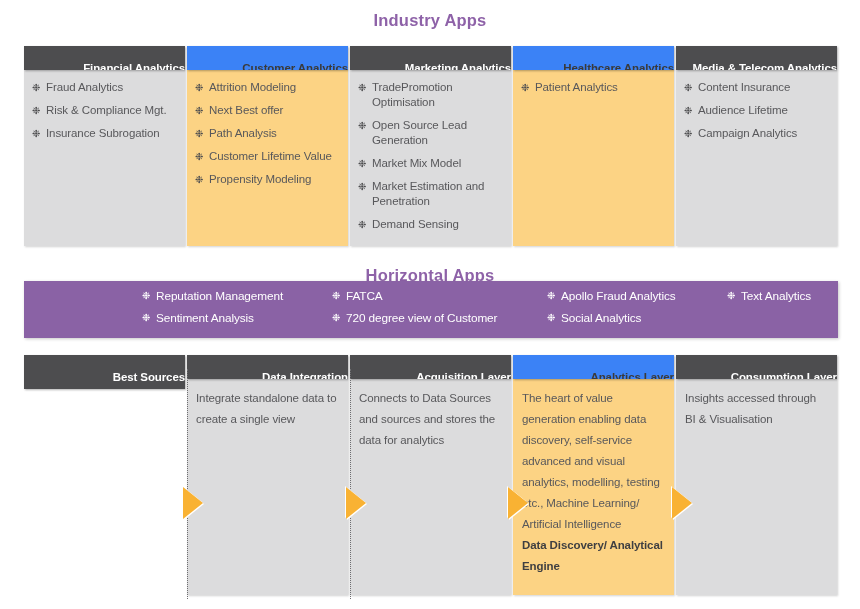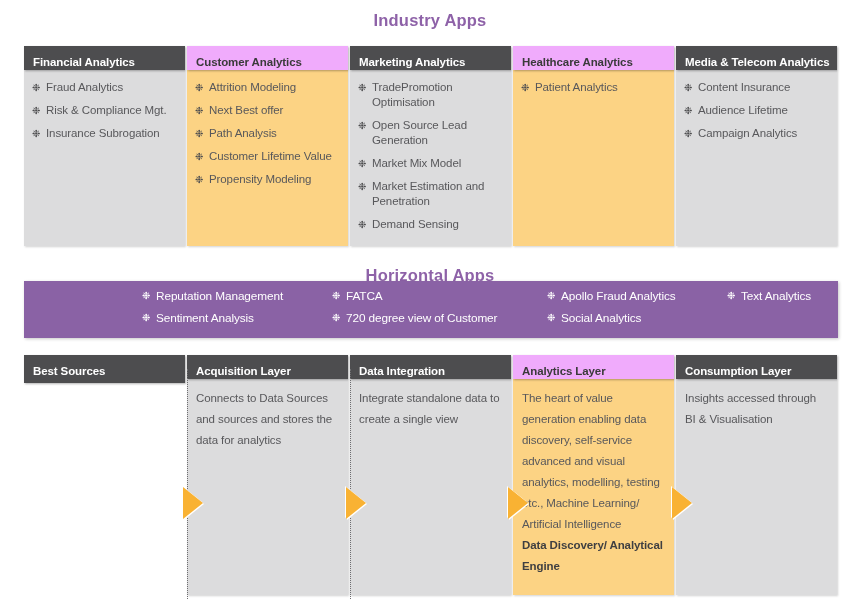--- a/index.html
+++ b/index.html
@@ -41,32 +41,33 @@
     width: 161px;
     flex: 0 0 161px;
     display: flex;
     flex-direction: column;
     position: relative;
   }
 
   .col-head {
     height: 24px;
     line-height: 24px;
-    padding: 4px 0 0 9px;
+    padding: 10px 0 0 9px;
     font-size: 11.5px;
     font-weight: bold;
     letter-spacing: -0.1px;
     box-shadow: 1px 1px 2px rgba(0,0,0,0.30);
     position: relative;
     z-index: 3;
     white-space: nowrap;
     overflow: hidden;
+    text-align: right;
   }
   .head-dark { background: #4D4D4F; color: #ffffff; }
-  .head-orange { background: #f0abfc; color: #3a3a3a; }
+  .head-orange { background: #3b82f6; color: #3a3a3a; }
 
   .col-body {
     background: #DCDCDD;
     flex: 1 1 auto;
     padding: 10px 8px 8px 8px;
     box-sizing: border-box;
     box-shadow: 1px 1px 2px rgba(0,0,0,0.18);
     position: relative;
     z-index: 1;
   }
@@ -339,29 +340,29 @@
         </li>
       </ul>
     </div>
   </div>
 
 <div class="col-grid" id="layers-grid">
     <div class="col">
       <div class="col-head head-dark">Best Sources</div>
     </div>
     <div class="col">
+      <div class="col-head head-dark">Data Integration</div>
+      <div class="col-body ">
+        <div class="layer-text">Integrate standalone data to create a single view</div>
+      </div>
+    </div>
+    <div class="col">
       <div class="col-head head-dark">Acquisition Layer</div>
       <div class="col-body ">
         <div class="layer-text">Connects to Data Sources and sources and stores the data for analytics</div>
-      </div>
-    </div>
-    <div class="col">
-      <div class="col-head head-dark">Data Integration</div>
-      <div class="col-body ">
-        <div class="layer-text">Integrate standalone data to create a single view</div>
       </div>
     </div>
     <div class="col">
       <div class="col-head head-orange">Analytics Layer</div>
       <div class="col-body body-orange">
         <div class="layer-text">The heart of value generation enabling data discovery, self-service advanced and visual analytics, modelling, testing etc., Machine Learning/ Artificial Intelligence</div>
         <div class="layer-text bold">Data Discovery/ Analytical Engine</div>
       </div>
     </div>
     <div class="col">

